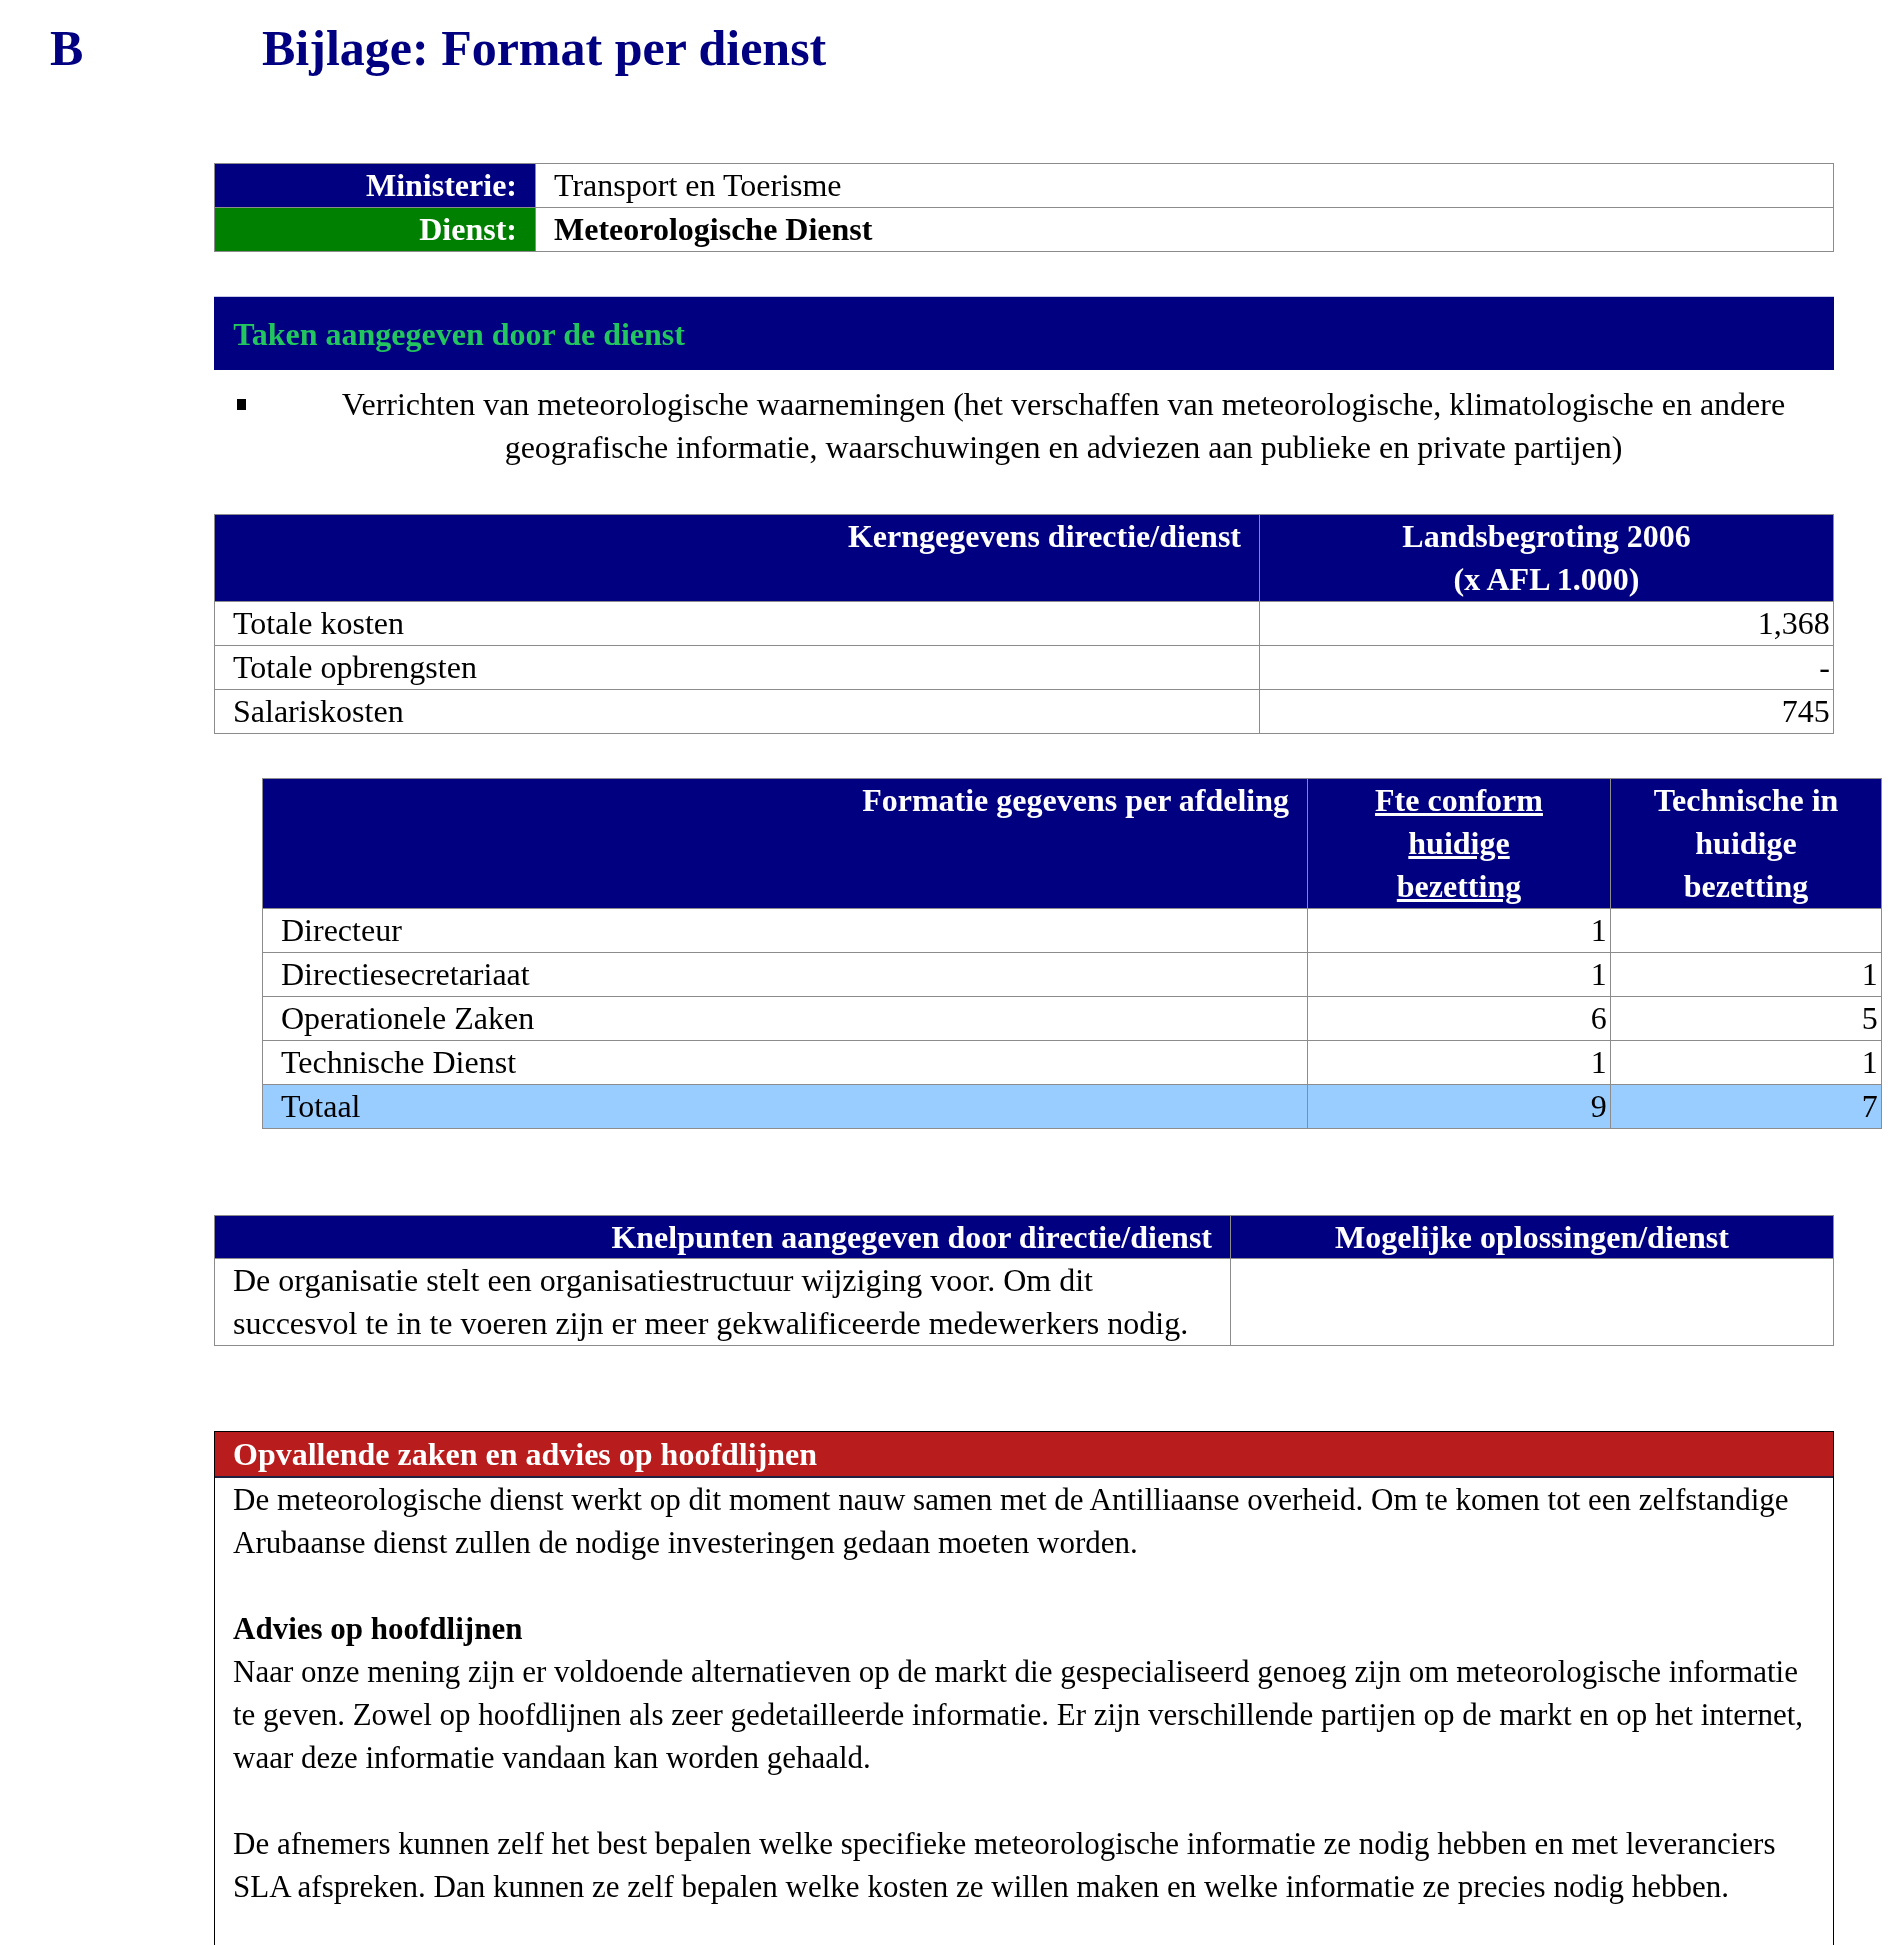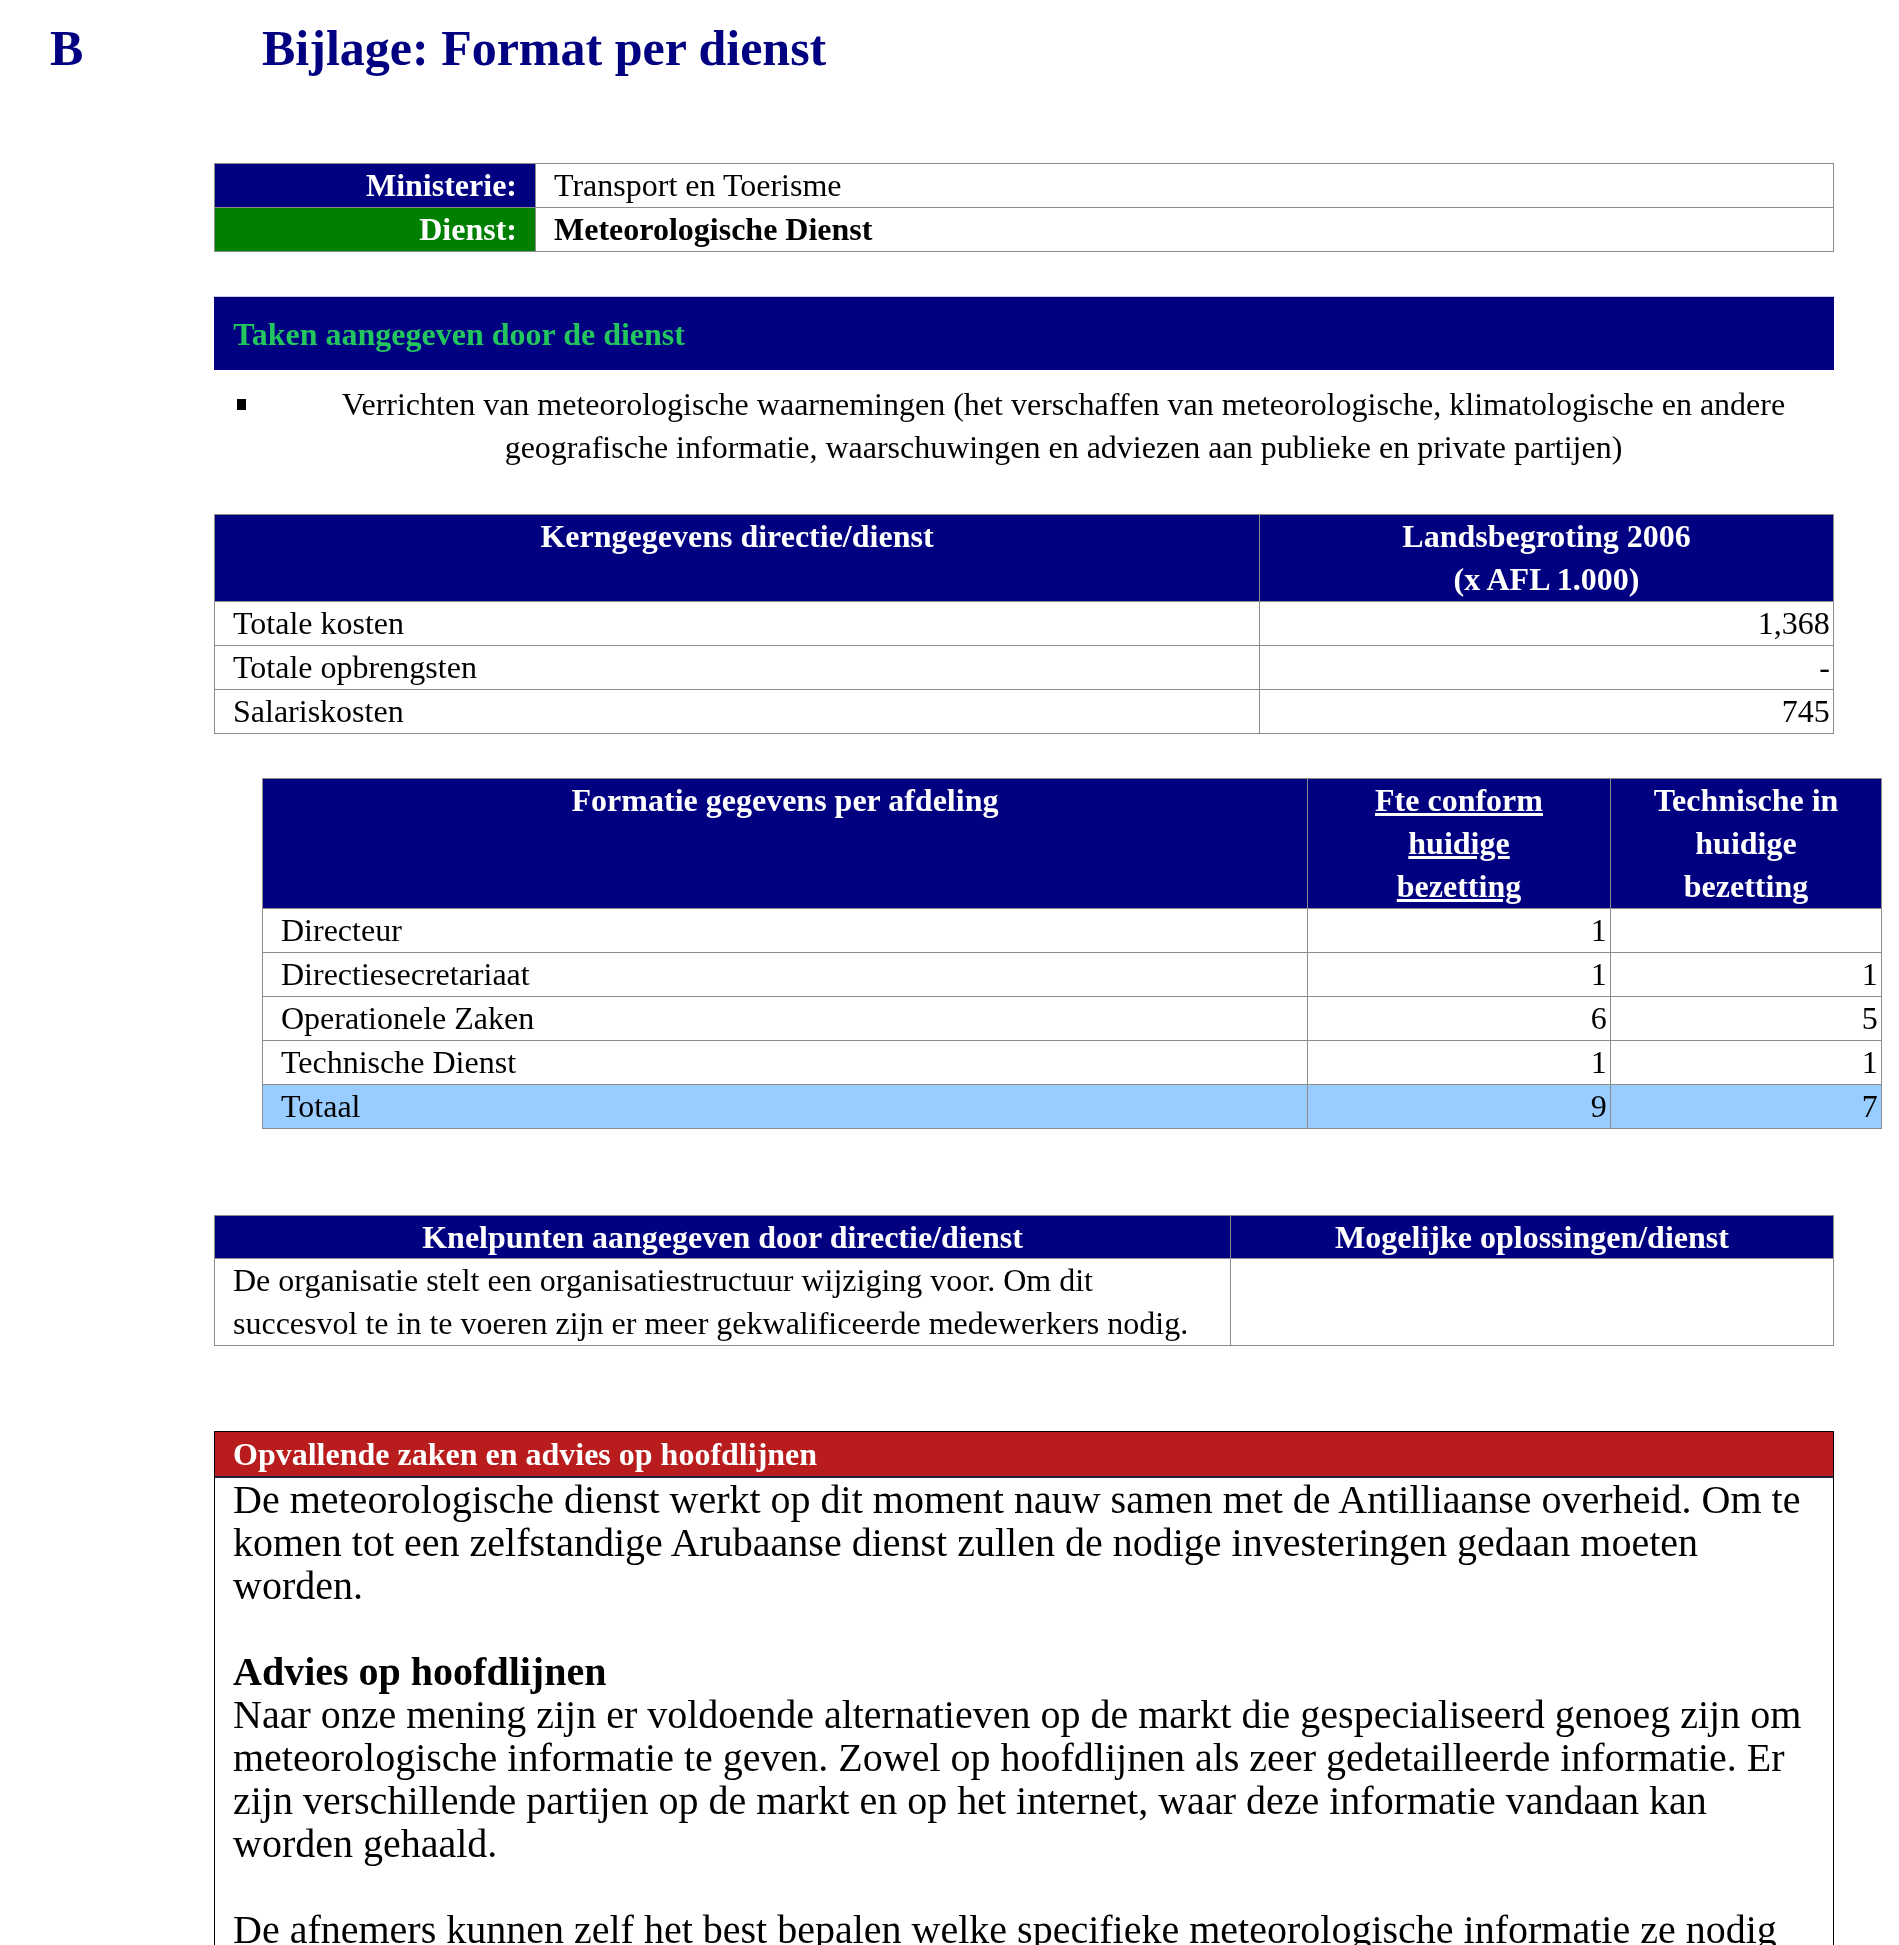--- a/index.html
+++ b/index.html
@@ -12,21 +12,21 @@
     position: absolute; top: 18px; left: 50px; right: 0;
     font-weight: bold; font-size: 50px; color: #000080; line-height: 61px;
   }
   .page-heading .letter { position: absolute; left: 0; top: 0; }
   .page-heading .title { position: absolute; left: 212px; top: 0; }
 
   .block { position: absolute; left: 214px; width: 1620px; }
   table { border-collapse: collapse; width: 100%; table-layout: fixed; }
   td, th { font-size: 32px; line-height: 43px; padding: 0 18px; vertical-align: top; }
   .grid td, .grid th { border: 1.6px solid #8c8c8c; }
-  .hdr { background: #000080; color: #ffffff; font-weight: bold; text-align: center; }
+  .hdr { background: #000080; color: #ffffff; font-weight: bold; text-align: right; }
   .hdr.center { text-align: center; }
   .num { text-align: right; padding-right: 3.2px; }
   .total-row td { background: #99ccff; }
 
   
   #id-table { top: 163px; }
   #id-table td { height: 43px; }
   #id-table .label-cell { width: 284px; color: #ffffff; font-weight: bold; text-align: right; padding-right: 18px; }
   #id-table .ministerie { background: #000080; }
   #id-table .dienst { background: #008000; }
@@ -51,21 +51,21 @@
 
   
   #knel { top: 1215px; }
   #knel .c1 { width: 979px; }
   #knel .hdr-row th { height: 42px; line-height: 42px; }
 
   
   #opv { top: 1431px; border: 1.6px solid #000000; border-bottom: 2.4px solid #000000; box-sizing: border-box; height: 516px; }
   #opv .bar { background: #b91c1c; color: #ffffff; font-weight: bold; font-size: 32px; height: 44px; line-height: 44px; padding-left: 18px; border-bottom: 2.4px solid #202040; }
   #opv .body { padding: 0 18px; }
-  #opv p { margin: 0; font-size: 40px; line-height: 43px; }
+  #opv p { margin: 0; font-size: 31px; line-height: 43px; }
   #opv .gap { height: 43px; }
   #opv .sub { font-weight: bold; }
 </style>
 </head>
 <body>
 
 <div class="page-heading">
   <span class="letter">B</span>
   <span class="title">Bijlage: Format per dienst</span>
 </div>

